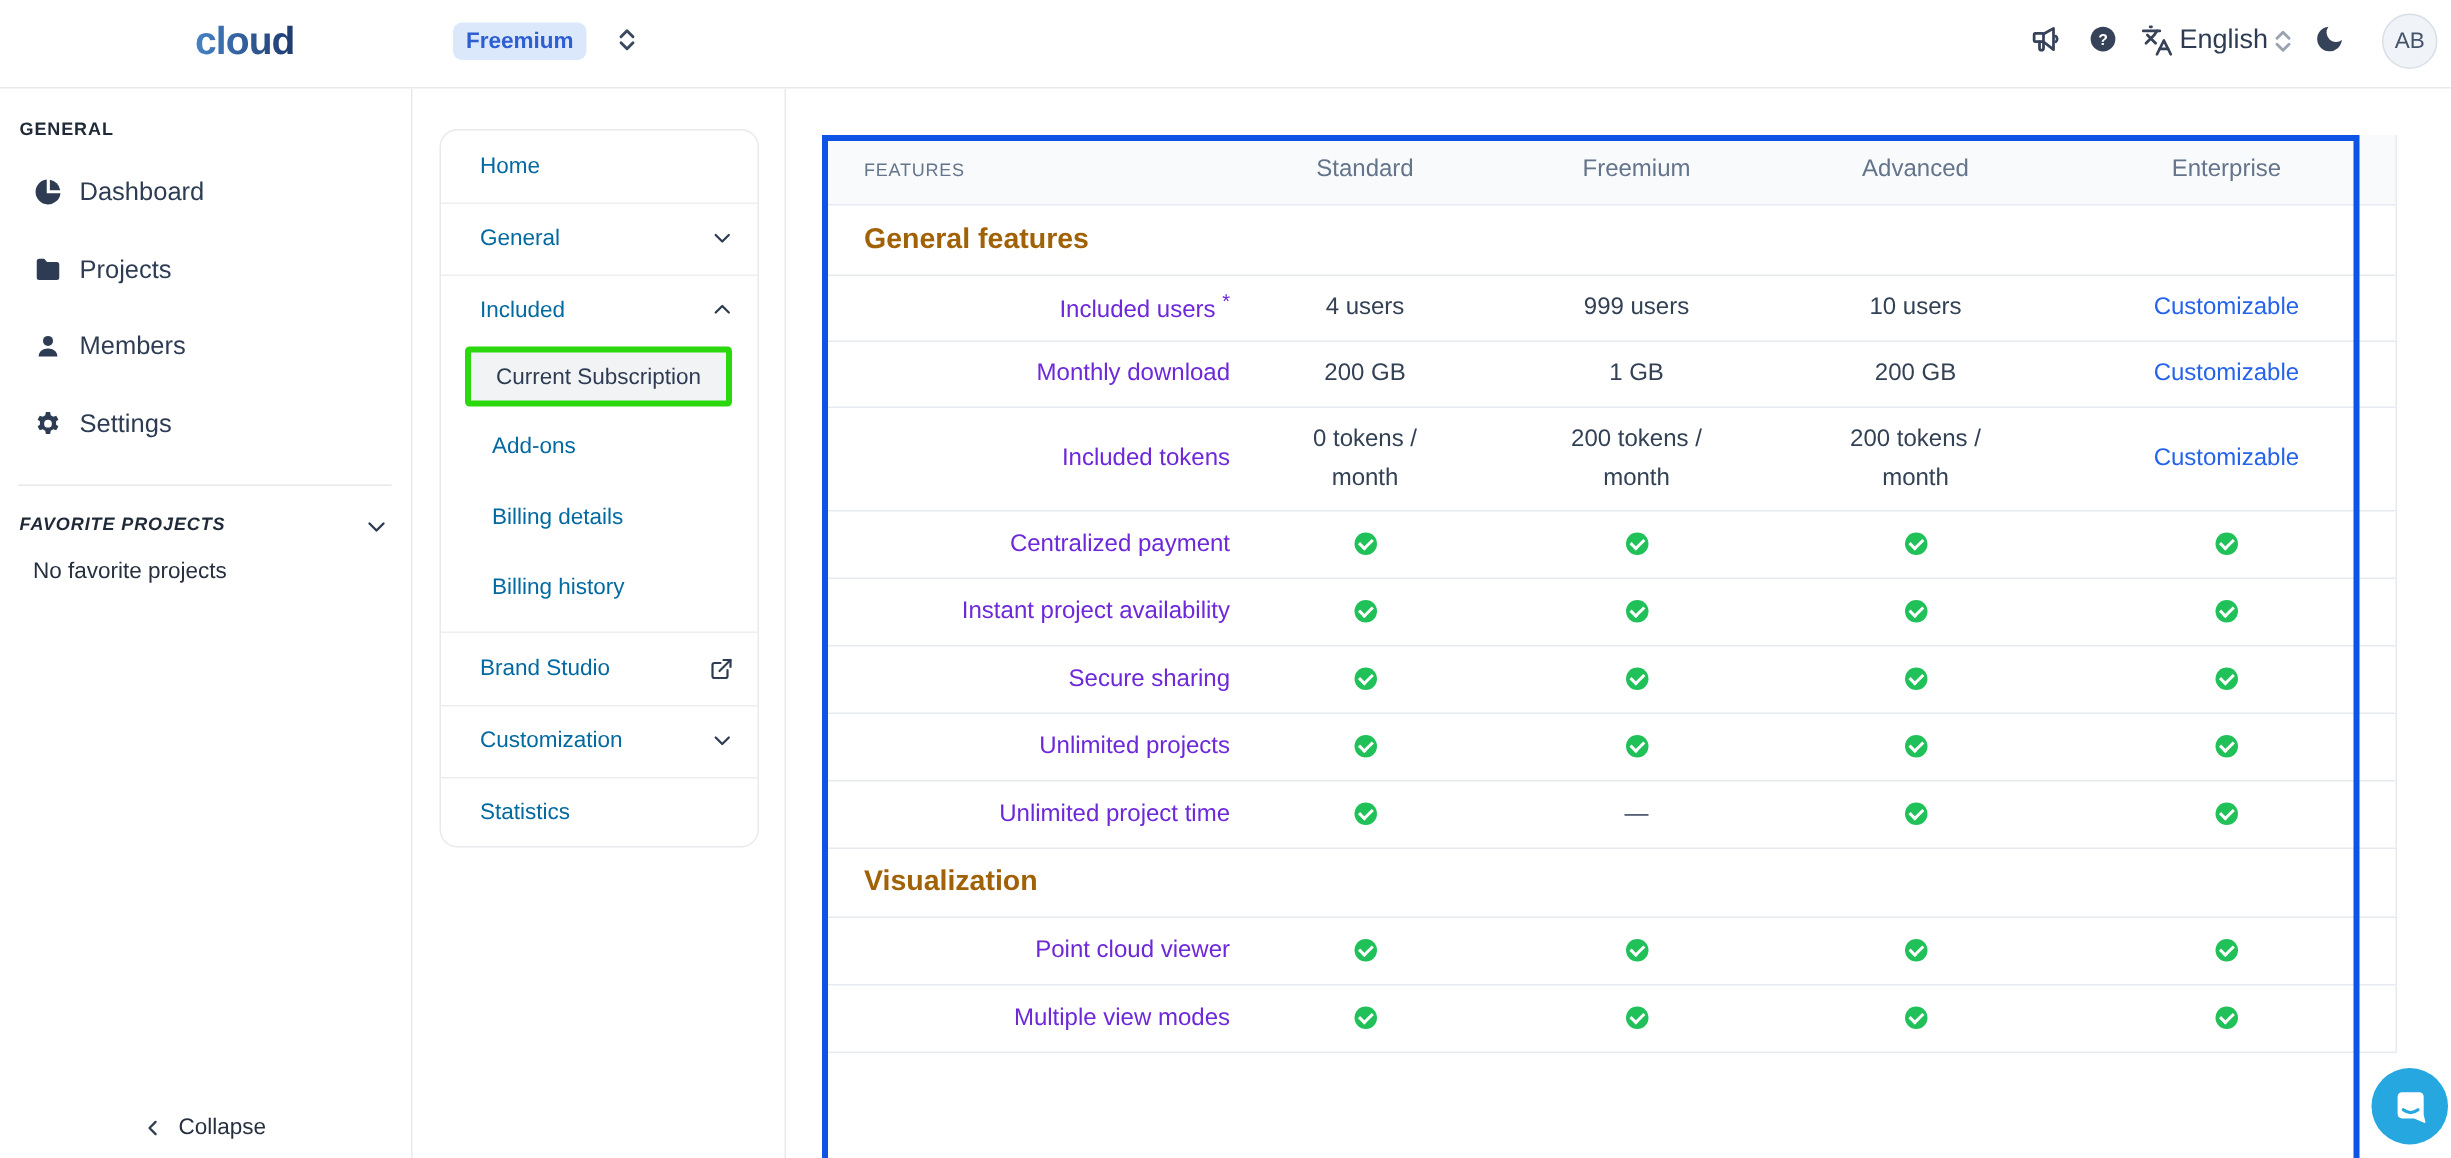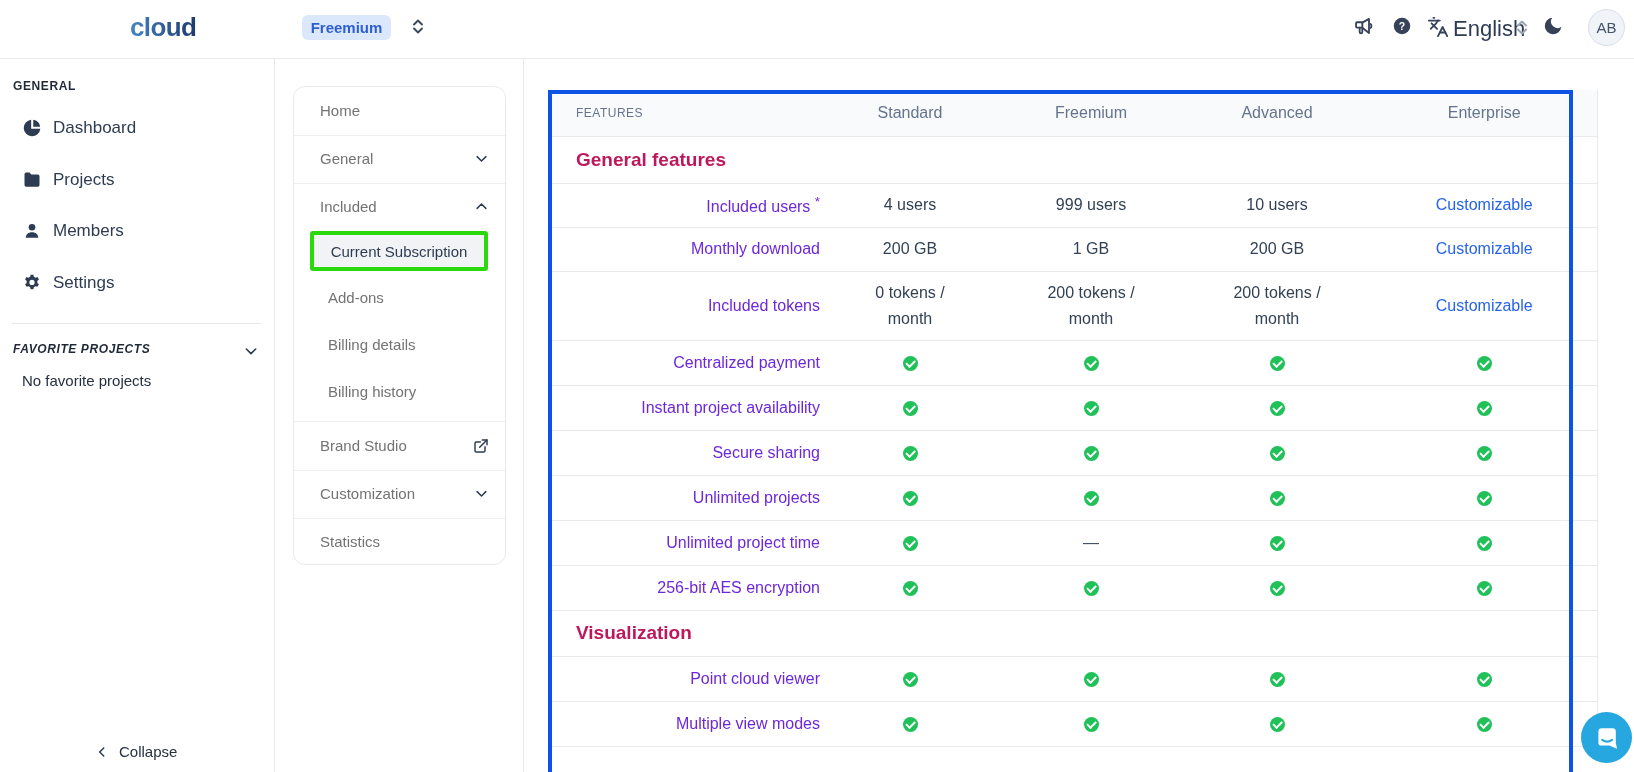--- a/index.html
+++ b/index.html
@@ -22,41 +22,41 @@
   border-right:1px solid #e8eaee; }
 .sb-label { font-size:12px; font-weight:700; letter-spacing:0.6px; color:#1f2937; }
 .sb-item { position:absolute; left:22px; height:20px; display:flex; align-items:center; gap:11px;
   font-size:17px; color:#2e3c53; font-weight:500; }
 #fav-divider { position:absolute; left:12px; top:264px; width:249px; height:1px; background:#e5e7ec; }
 
 
 #menucard { position:absolute; left:293px; top:86px; width:213px; height:479px;
   border:1px solid #e8eaee; border-radius:12px; background:#fff; }
 .mc-item { position:absolute; left:26px; right:16px; display:flex; align-items:center;
-  justify-content:space-between; font-size:15px; color:#737373; }
+  justify-content:space-between; font-size:15px; color:#0369a1; }
 .mc-sub { left:34px; }
 .mc-div { position:absolute; left:0; width:211px; height:1px; background:#eceef2; }
 #cursub { position:absolute; left:16px; top:144px; width:178px; height:40px; background:#f1f3f5;
   border:4px solid #2bd80e; border-radius:3px; font-size:15px; color:#2e3c53;
   display:flex; align-items:center; justify-content:center; }
 
 
 #main { position:absolute; left:523px; top:59px; width:1111px; height:713px; background:#fff; border-left:1px solid #e8eaee; }
 #tablewrap { position:absolute; left:548px; top:90px; width:1049px; }
 table { border-collapse:collapse; table-layout:fixed; width:1049px; border-right:1px solid #e7eaef; }
 td, th { padding:0; font-weight:normal; }
 tr.datarow { height:45px; border-bottom:1px solid #e7eaef; }
 td.feat { text-align:right; padding-left:28px; font-size:16px; color:#6d28d9; }
 td.val { text-align:center; font-size:16px; color:#334155; }
 td.cust { text-align:center; font-size:16px; color:#2563eb; }
 tr.header { height:46px; background:#f8fafc; border-bottom:1px solid #e7eaef; }
 tr.header td { font-size:16px; color:#64748b; text-align:center; }
 tr.header td.feat { text-align:left; font-size:12px; letter-spacing:0.5px; color:#64748b; }
 tr.section { height:43px; border-bottom:1px solid #e7eaef; }
-tr.section td { font-size:19px; font-weight:700; color:#be185d; padding-left:28px; }
+tr.section td { font-size:19px; font-weight:700; color:#a16207; padding-left:28px; }
 .chk { display:inline-block; vertical-align:middle; width:15px; height:15px; border-radius:50%;
   background:#21c15a; position:relative; }
 .chk::after { content:""; position:absolute; left:3.5px; top:4px; width:6.5px; height:3.5px;
   border-left:2px solid #fff; border-bottom:2px solid #fff; transform:rotate(-45deg); }
 #blueover { position:absolute; left:548px; top:90px; width:1025px; height:690px;
   border:4px solid #0d53e6; pointer-events:none; z-index:4; }
 
 
 #chat { position:absolute; left:1581px; top:712px; width:51px; height:51px; border-radius:50%;
   background:#26a7e0; z-index:6; display:flex; align-items:center; justify-content:center; }
@@ -85,21 +85,21 @@
   </svg>
 
   <svg class="tb-ic" style="left:1427px; top:16px;" width="22" height="22" viewBox="0 0 24 24" fill="none" stroke="#364258" stroke-width="2" stroke-linecap="round" stroke-linejoin="round">
     <path d="m5 8 6 6"></path>
       <path d="m4 14 6-6 2-3"></path>
       <path d="M2 5h12"></path>
       <path d="M7 2h1"></path>
     <path d="m22 22-5-10-5 10"></path>
       <path d="M14 18h6"></path>
   </svg>
-  <div class="abs" style="left:1453px; top:16px; font-size:22px; color:#2e3c53;">English</div>
+  <div class="abs" style="left:1453px; top:16px; font-size:18px; color:#2e3c53;">English</div>
   <svg style="position:absolute; left:1516px; top:19px;" width="12" height="17" viewBox="0 0 12 17" fill="none" stroke="#9aa3b0" stroke-width="1.9" stroke-linecap="round" stroke-linejoin="round">
     <path d="M2 6.5 L6 2.5 L10 6.5"></path>
       <path d="M2 10.5 L6 14.5 L10 10.5"></path>
   </svg>
 
   <svg class="tb-ic" style="left:1542px; top:15px;" width="22" height="22" viewBox="0 0 24 24" fill="#364258">
     <path d="M21 12.79A9 9 0 1 1 11.21 3 7 7 0 0 0 21 12.79z"></path>
   </svg>
   <div class="abs" style="left:1588px; top:9px; width:37px; height:37px; border-radius:50%; background:#f0f3f7; border:1px solid #d9dfe7; color:#43536b; font-size:15px; display:flex; align-items:center; justify-content:center;">AB</div>
 </div>
@@ -266,27 +266,20 @@
           <td class="val"><span class="chk"></span></td>
           <td class="val"><span class="chk"></span></td>
         </tr>
 <tr class="datarow">
           <td class="feat">Unlimited project time</td>
           <td class="val"><span class="chk"></span></td>
           <td class="val" style="color:#3f4d63;">—</td>
           <td class="val"><span class="chk"></span></td>
           <td class="val"><span class="chk"></span></td>
         </tr>
-<tr class="datarow">
-          <td class="feat">256-bit AES encryption</td>
-          <td class="val"><span class="chk"></span></td>
-          <td class="val"><span class="chk"></span></td>
-          <td class="val"><span class="chk"></span></td>
-          <td class="val"><span class="chk"></span></td>
-        </tr>
 <tr class="section" style="height:46px;margin-top:28px;">
           <td colspan="5">Visualization</td>
         </tr>
 <tr class="datarow">
           <td class="feat">Point cloud viewer</td>
           <td class="val"><span class="chk"></span></td>
           <td class="val"><span class="chk"></span></td>
           <td class="val"><span class="chk"></span></td>
           <td class="val"><span class="chk"></span></td>
         </tr>

